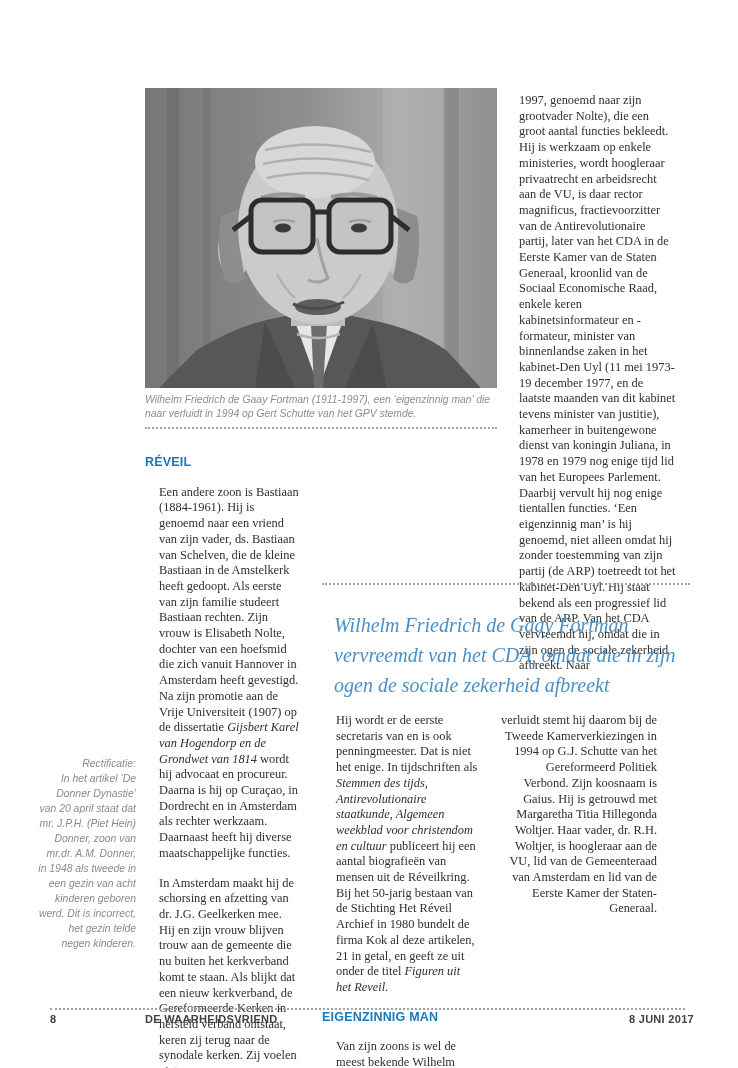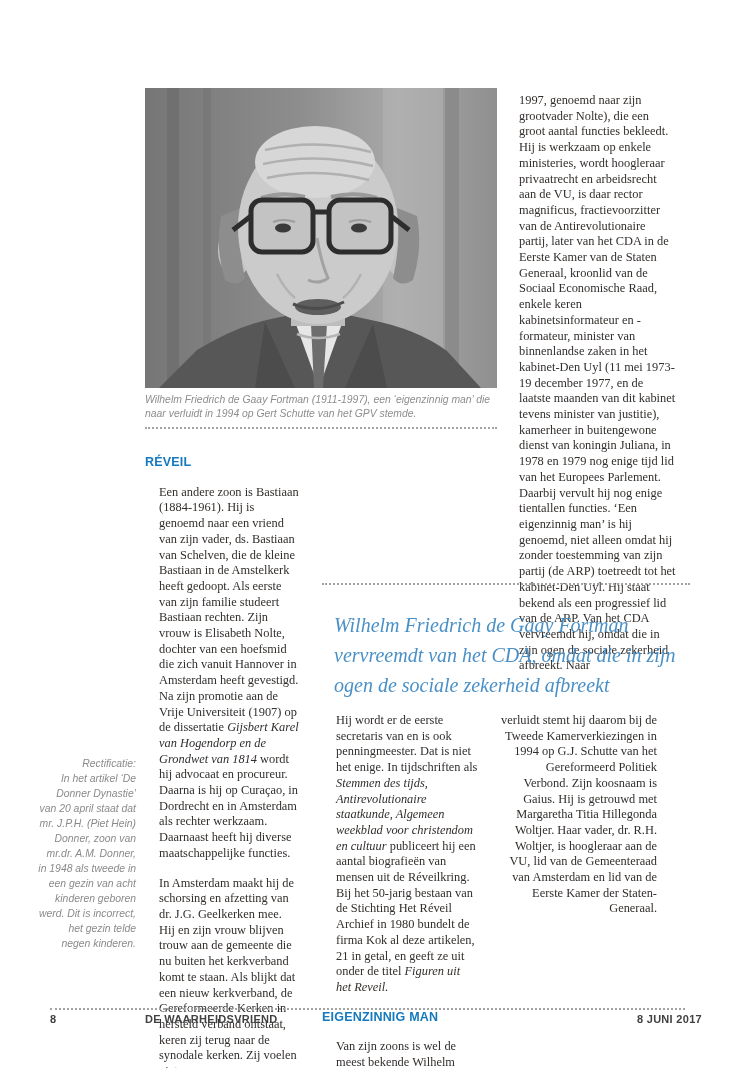--- a/index.html
+++ b/index.html
@@ -187,15 +187,15 @@
   <div class="abs body-text right-paras" style="left:486px; top:699px; width:185px;text-align:right;">
     <p>verluidt stemt hij daarom bij de Tweede Kamerverkiezingen in 1994 op G.J. Schutte van het Gereformeerd Politiek Verbond. Zijn koosnaam is Gaius. Hij is getrouwd met Margaretha Titia Hillegonda Woltjer. Haar vader, dr. R.H. Woltjer, is hoogleraar aan de VU, lid van de Gemeenteraad van Amsterdam en lid van de Eerste Kamer der Staten-Generaal.</p>
   </div>
 
   <aside class="abs margin-note" style="left:38px; top:756px; width:98px;">Rectificatie:
 In het artikel ‘De Donner Dynastie’ van 20 april staat dat mr. J.P.H. (Piet Hein) Donner, zoon van mr.dr. A.M. Donner, in 1948 als tweede in een gezin van acht kinderen geboren werd. Dit is incorrect, het gezin telde negen kinderen.</aside>
 
   <div class="abs dotted" style="left:50px; top:1008px; width:635px;"></div>
   <span class="abs footer-text" style="left:50px; top:1013px;">8</span>
   <span class="abs footer-text" style="left:145px; top:1013px;">DE WAARHEIDSVRIEND</span>
-  <span class="abs footer-text" style="right:36px; top:1013px;text-align:center;">8 JUNI 2017</span>
+  <span class="abs footer-text" style="right:44px; top:1013px;text-align:center;">8 JUNI 2017</span>
 
 </div>
 
 </body></html>

